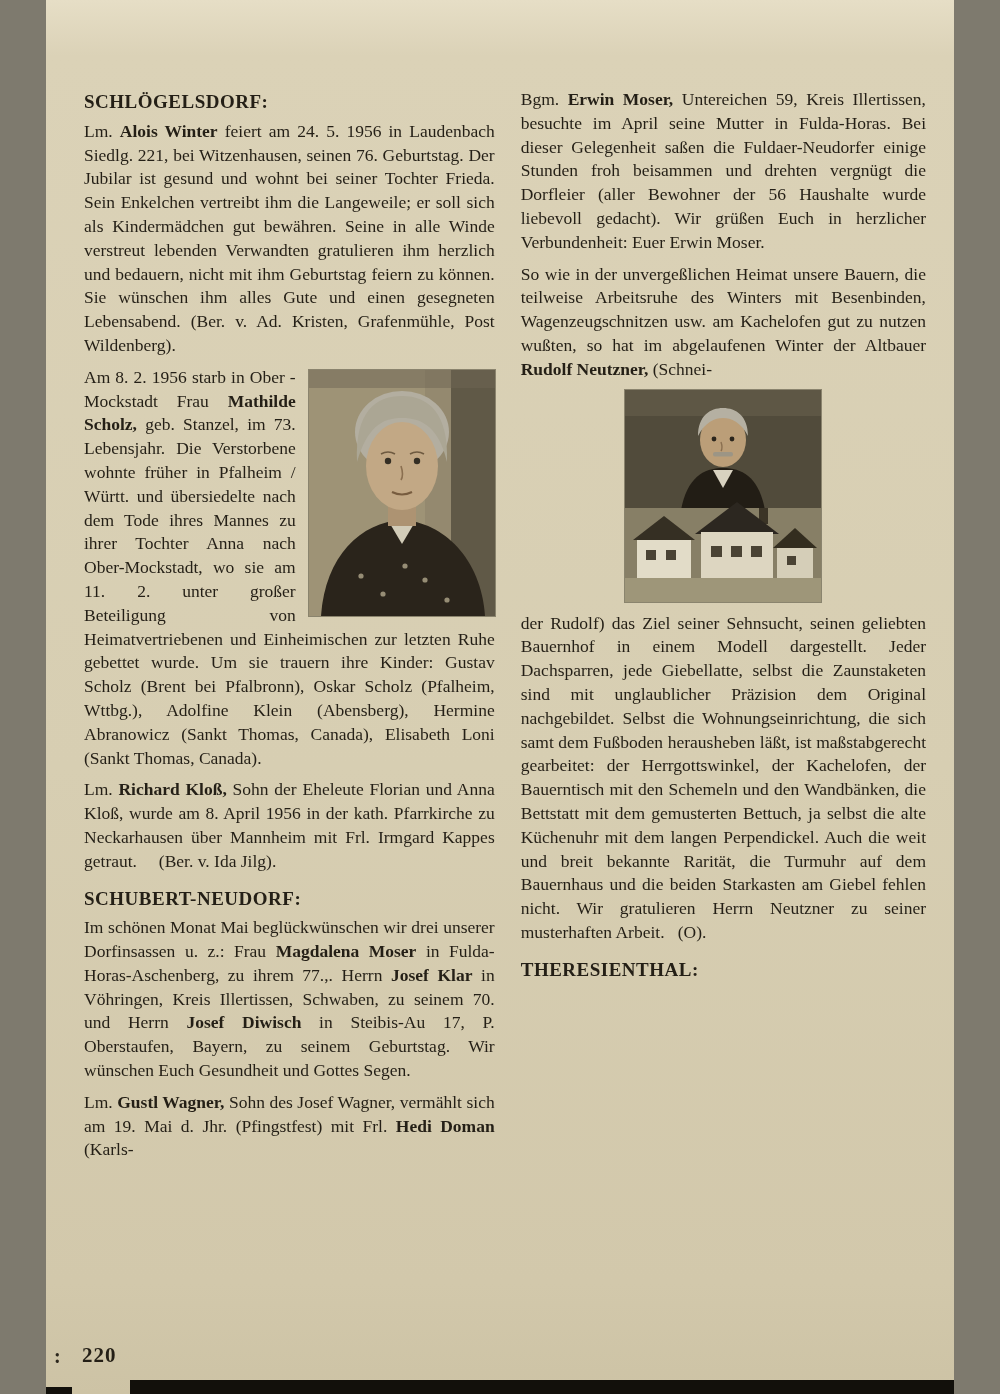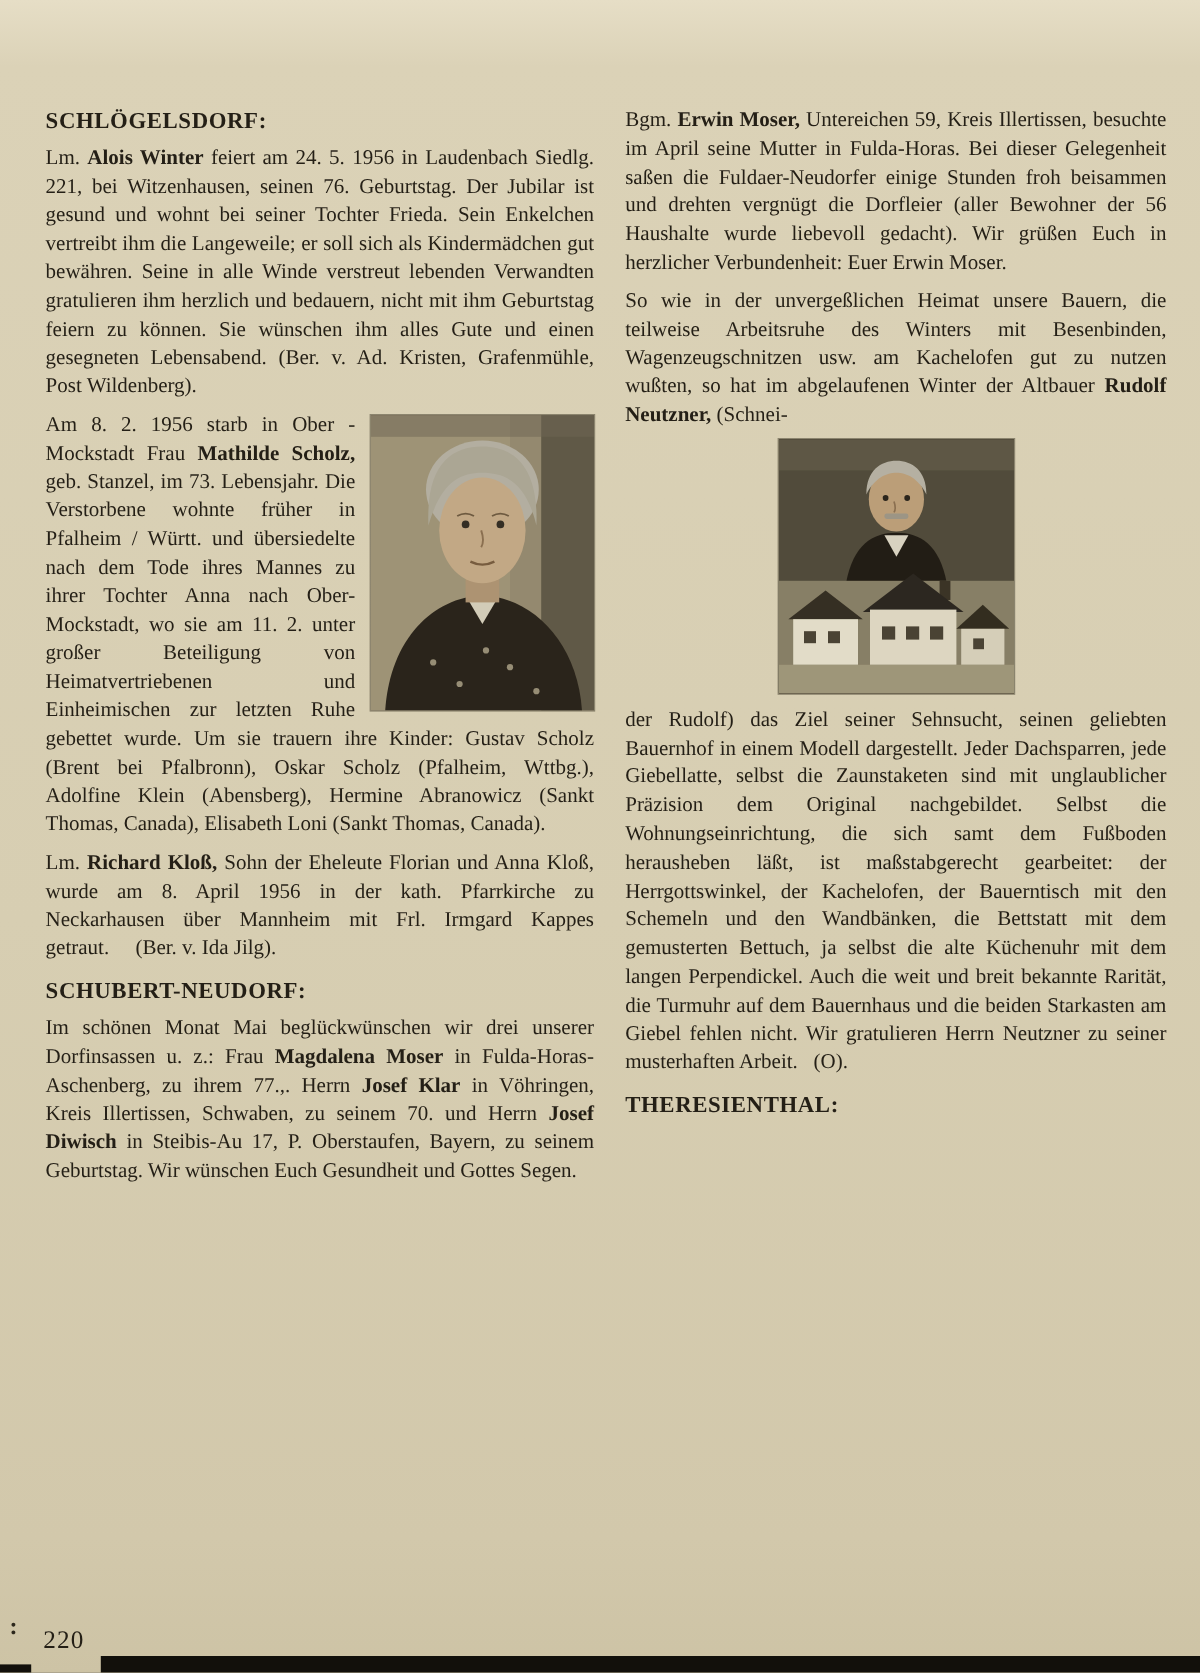--- a/index.html
+++ b/index.html
@@ -1,19 +1,19 @@
 <!DOCTYPE html>
 <html lang="de"><head>
 <meta charset="utf-8">
 <style>
   * { margin:0; padding:0; box-sizing:border-box; }
   html, body { background:#7e7a6e; }
   .page {
     position:relative;
-    width:1000px; height:1394px;
+    width:908px; height:1394px;
     margin:0 auto;
     overflow:hidden;
     background:linear-gradient(180deg,#e6dec6 0%, #dbd2b7 4%, #d7ceb2 55%, #d2c8ab 92%, #cdc3a5 100%);
     font-family:"Liberation Serif","DejaVu Serif",serif;
     color:#241f16;
   }
   .columns {
     display:flex;
     gap:26px;
     padding:88px 28px 0 38px;
@@ -49,24 +49,25 @@
     display:block;
     width:196px; height:212px;
     margin:6px auto 10px;
     background:#514b3b;
     outline:1px solid rgba(45,40,25,0.45);
     box-shadow:0 0 6px rgba(30,25,15,0.45) inset;
   }
   .photo-float svg, .photo-center svg { display:block; width:100%; height:100%; }
   .page-number {
     position:absolute;
-    left:36px; bottom:15px;
+    left:36px; bottom:26px;
     font-size:21px;
     letter-spacing:1px;
     color:#241f16;
+    font-weight:bold;
   }
   .margin-mark {
     position:absolute;
     left:8px; bottom:26px;
     font-size:20px;
     font-weight:bold;
     color:#2c271c;
   }
   .bottom-bar {
     position:absolute;
@@ -110,20 +111,21 @@
     <circle cx="108" cy="91" r="3.2" fill="#342e24"></circle>
     <path d="M72 84 q7 -4 14 0" stroke="#6e5a40" stroke-width="1.6" fill="none"></path>
     <path d="M101 84 q7 -4 14 0" stroke="#6e5a40" stroke-width="1.6" fill="none"></path>
     <path d="M92 96 q3 9 0 14" stroke="#8a6f50" stroke-width="1.6" fill="none"></path>
     <path d="M83 122 q10 5 20 0" stroke="#775c3f" stroke-width="2" fill="none"></path>
   </svg>
 </span><span>Am 8. 2. 1956 starb in Ober - Mockstadt Frau </span><span class="b">Mathilde Scholz,</span><span> geb. Stanzel, im 73. Lebensjahr. Die Verstorbene wohnte früher in Pfalheim / Württ. und übersiedelte nach dem Tode ihres Mannes zu ihrer Tochter Anna nach Ober-Mockstadt, wo sie am 11. 2. unter großer Beteiligung von Heimatvertriebenen und Einheimischen zur letzten Ruhe gebettet wurde. Um sie trauern ihre Kinder: Gustav Scholz (Brent bei Pfalbronn), Oskar Scholz (Pfalheim, Wttbg.), Adolfine Klein (Abensberg), Hermine Abranowicz (Sankt Thomas, Canada), Elisabeth Loni (Sankt Thomas, Canada).</span></p>
         <p class="para"><span>Lm. </span><span class="b">Richard Kloß,</span><span> Sohn der Eheleute Florian und Anna Kloß, wurde am 8. April 1956 in der kath. Pfarrkirche zu Neckarhausen über Mannheim mit Frl. Irmgard Kappes getraut.&nbsp;&nbsp;&nbsp;&nbsp;&nbsp;(Ber. v. Ida Jilg).</span></p>
         <h3 class="sec">SCHUBERT-NEUDORF:</h3>
         <p class="para"><span>Im schönen Monat Mai beglückwünschen wir drei unserer Dorfinsassen u. z.: Frau </span><span class="b">Magdalena Moser</span><span> in Fulda-Horas-Aschenberg, zu ihrem 77.,. Herrn </span><span class="b">Josef Klar</span><span> in Vöhringen, Kreis Illertissen, Schwaben, zu seinem 70. und Herrn </span><span class="b">Josef Diwisch</span><span> in Steibis-Au 17, P. Oberstaufen, Bayern, zu seinem Geburtstag. Wir wünschen Euch Gesundheit und Gottes Segen.</span></p>
+        <p class="para"><span>Lm. </span><span class="b">Gustl Wagner,</span><span> Sohn des Josef Wagner, vermählt sich am 19. Mai d. Jhr. (Pfingstfest) mit Frl. </span><span class="b">Hedi Doman</span><span> (Karls-</span></p>
       </div>
     <div class="col right" id="col-right">
         <p class="para"><span>Bgm. </span><span class="b">Erwin Moser,</span><span> Untereichen 59, Kreis Illertissen, besuchte im April seine Mutter in Fulda-Horas. Bei dieser Gelegenheit saßen die Fuldaer-Neudorfer einige Stunden froh beisammen und drehten vergnügt die Dorfleier (aller Bewohner der 56 Haushalte wurde liebevoll gedacht). Wir grüßen Euch in herzlicher Verbundenheit: Euer Erwin Moser.</span></p>
         <p class="para"><span>So wie in der unvergeßlichen Heimat unsere Bauern, die teilweise Arbeitsruhe des Winters mit Besenbinden, Wagenzeugschnitzen usw. am Kachelofen gut zu nutzen wußten, so hat im abgelaufenen Winter der Altbauer </span><span class="b">Rudolf Neutzner,</span><span> (Schnei-</span></p>
         <div class="photo-center">
   <svg viewBox="0 0 196 212" preserveAspectRatio="none">
     <rect x="0" y="0" width="196" height="212" fill="#514b3b"></rect>
     <rect x="0" y="0" width="196" height="26" fill="#5e5745"></rect>
     <path d="M56 120 C62 88 78 78 98 78 C118 78 134 88 140 120 Z" fill="#221d15"></path>
     <polygon points="88,80 98,98 108,80" fill="#d8d2c0"></polygon>

